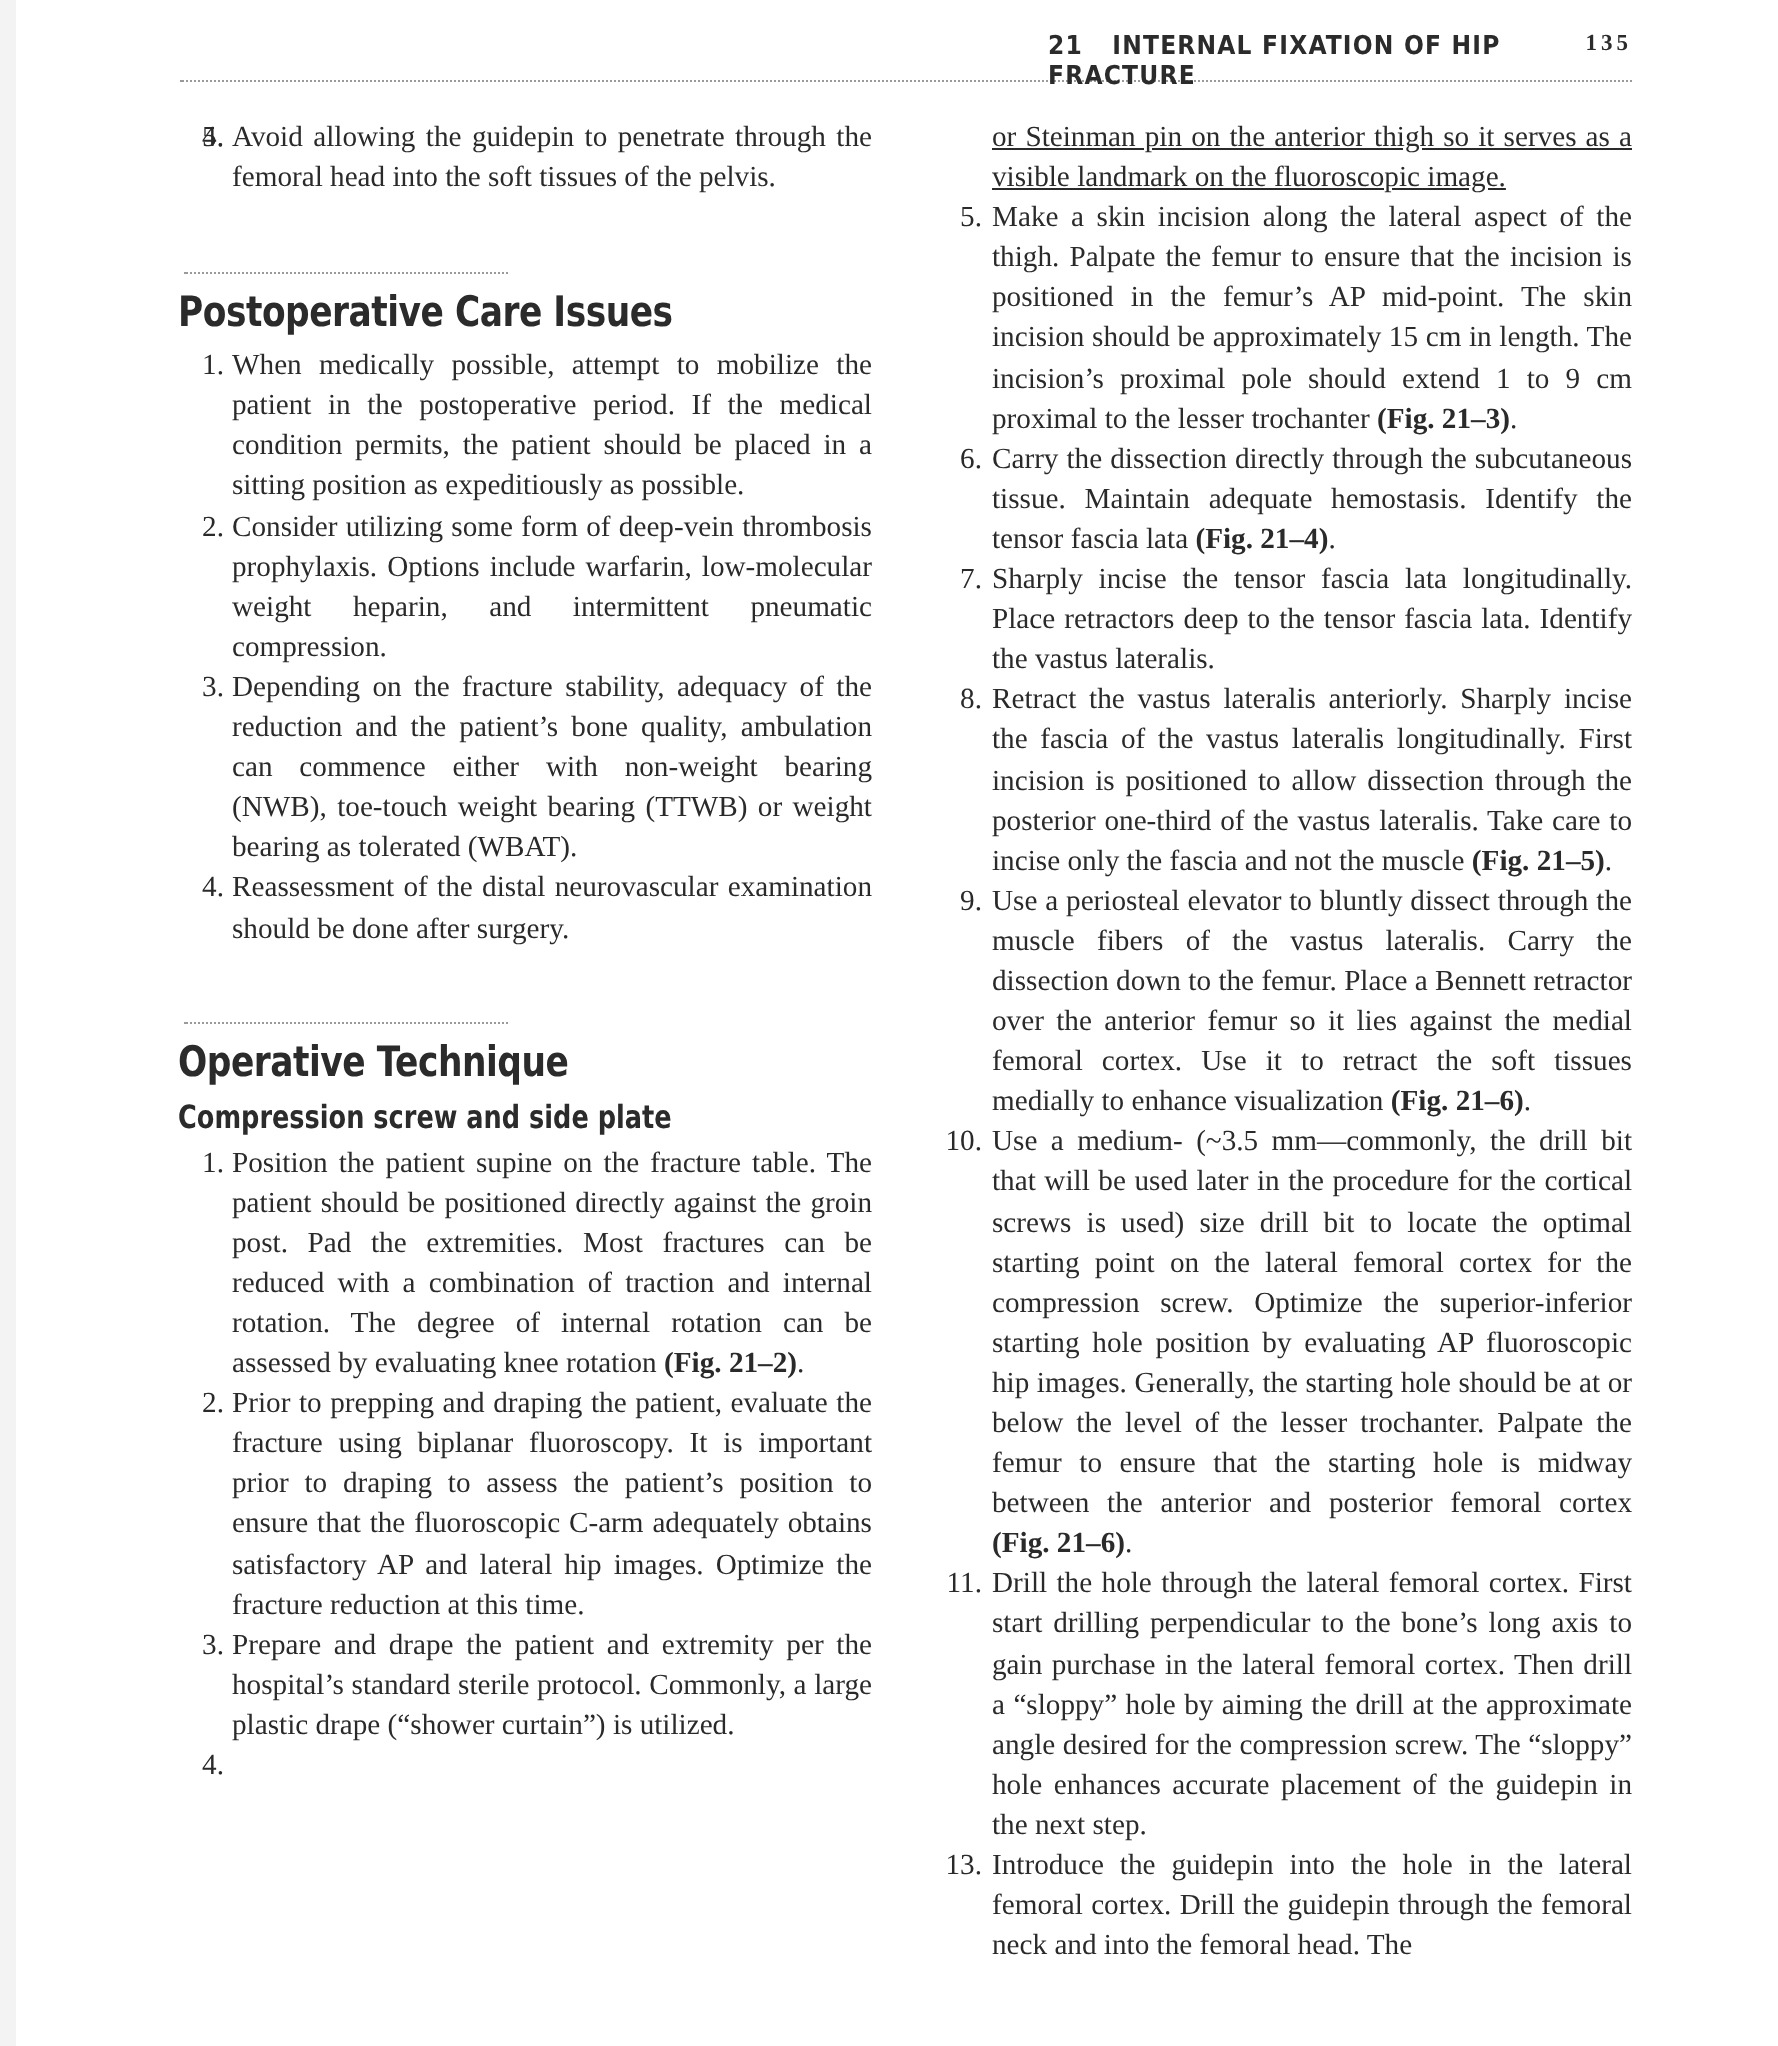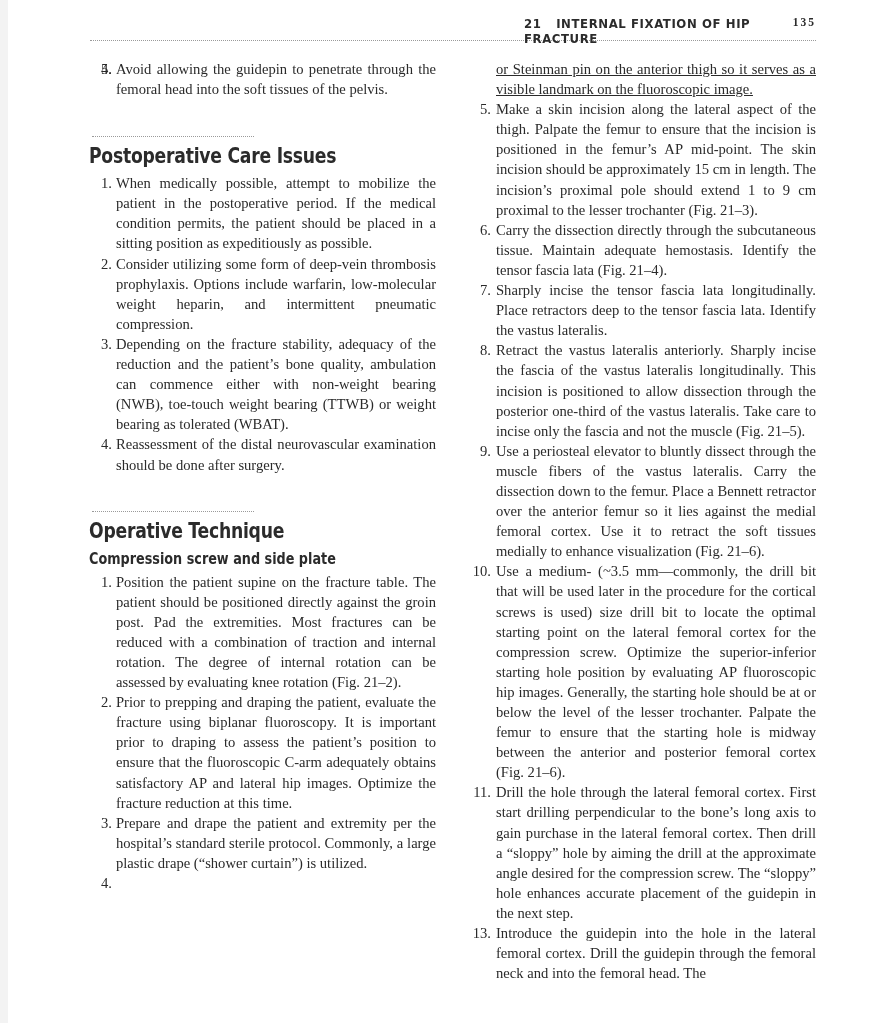--- a/index.html
+++ b/index.html
@@ -25,21 +25,21 @@
     font-family: Liberation Serif, serif; font-weight: bold; font-size: 11.5px; letter-spacing: 2px; color: #2b2b2b;
   }
   .col { position: absolute; top: 59px; font-size: 14.6px; line-height: 20.1px; text-align: justify; }
   .col-left { left: 92px; width: 344px; }
   .col-right { left: 465px; width: 351px; top: 59px; }
   ol { margin: 0; padding: 0; list-style: none; }
   li { position: relative; padding-left: 24px; }
   .col-right li { padding-left: 31px; }
   li .num { position: absolute; left: 0; top: 0; width: 20px; text-align: right; }
   .col-right li .num { width: 26px; }
-  .fig { font-weight: normal; }
+  .fig { font-weight: bold; }
   .sect-rule { width: 162px; border-top: 1px dotted #9a9a9a; margin-top: 34px; }
   h2 {
     margin: 6px 0 0 -3px; font-family: "DejaVu Sans", sans-serif; font-weight: bold;
     font-size: 21px; line-height: 26px; color: #2b2b2b; letter-spacing: -0.3px;
     transform: scaleX(0.82); transform-origin: left;
   }
   h3 {
     margin: 4px 0 2px -3px; font-family: "DejaVu Sans", sans-serif; font-weight: bold;
     font-size: 16px; line-height: 22px; color: #2b2b2b;
     transform: scaleX(0.8); transform-origin: left;
@@ -85,19 +85,19 @@
     <li><span class="num">4.</span></li>
   </ol>
 </div>
 
 <div class="col col-right">
   <div class="cont">or Steinman pin on the anterior thigh so it serves as a visible landmark on the fluoroscopic image.</div>
   <ol>
     <li><span class="num">5.</span><span>Make a skin incision along the lateral aspect of the thigh. Palpate the femur to ensure that the incision is positioned in the femur’s AP mid-point. The skin incision should be approximately 15 cm in length. The incision’s proximal pole should extend 1 to 9 cm proximal to the lesser trochanter </span><span class="fig">(Fig. 21–3)</span><span>.</span></li>
     <li><span class="num">6.</span><span>Carry the dissection directly through the subcutaneous tissue. Maintain adequate hemostasis. Identify the tensor fascia lata </span><span class="fig">(Fig. 21–4)</span><span>.</span></li>
     <li><span class="num">7.</span><span>Sharply incise the tensor fascia lata longitudinally. Place retractors deep to the tensor fascia lata. Identify the vastus lateralis.</span></li>
-    <li><span class="num">8.</span><span>Retract the vastus lateralis anteriorly. Sharply incise the fascia of the vastus lateralis longitudinally. This incision is positioned to allow dissection through the posterior one-third of the vastus lateralis. Take care to incise only the fascia and not the muscle </span><span class="fig">(Fig. 21–5)</span><span>.</span></li>
+    <li><span class="num">8.</span><span>Retract the vastus lateralis anteriorly. Sharply incise the fascia of the vastus lateralis longitudinally. First incision is positioned to allow dissection through the posterior one-third of the vastus lateralis. Take care to incise only the fascia and not the muscle </span><span class="fig">(Fig. 21–5)</span><span>.</span></li>
     <li><span class="num">9.</span><span>Use a periosteal elevator to bluntly dissect through the muscle fibers of the vastus lateralis. Carry the dissection down to the femur. Place a Bennett retractor over the anterior femur so it lies against the medial femoral cortex. Use it to retract the soft tissues medially to enhance visualization </span><span class="fig">(Fig. 21–6)</span><span>.</span></li>
     <li><span class="num">10.</span><span>Use a medium- (~3.5 mm—commonly, the drill bit that will be used later in the procedure for the cortical screws is used) size drill bit to locate the optimal starting point on the lateral femoral cortex for the compression screw. Optimize the superior-inferior starting hole position by evaluating AP fluoroscopic hip images. Generally, the starting hole should be at or below the level of the lesser trochanter. Palpate the femur to ensure that the starting hole is midway between the anterior and posterior femoral cortex </span><span class="fig">(Fig. 21–6)</span><span>.</span></li>
     <li><span class="num">11.</span><span>Drill the hole through the lateral femoral cortex. First start drilling perpendicular to the bone’s long axis to gain purchase in the lateral femoral cortex. Then drill a “sloppy” hole by aiming the drill at the approximate angle desired for the compression screw. The “sloppy” hole enhances accurate placement of the guidepin in the next step.</span></li>
     <li><span class="num">13.</span><span>Introduce the guidepin into the hole in the lateral femoral cortex. Drill the guidepin through the femoral neck and into the femoral head. The</span></li>
   </ol>
 </div>
 
 </body></html>

